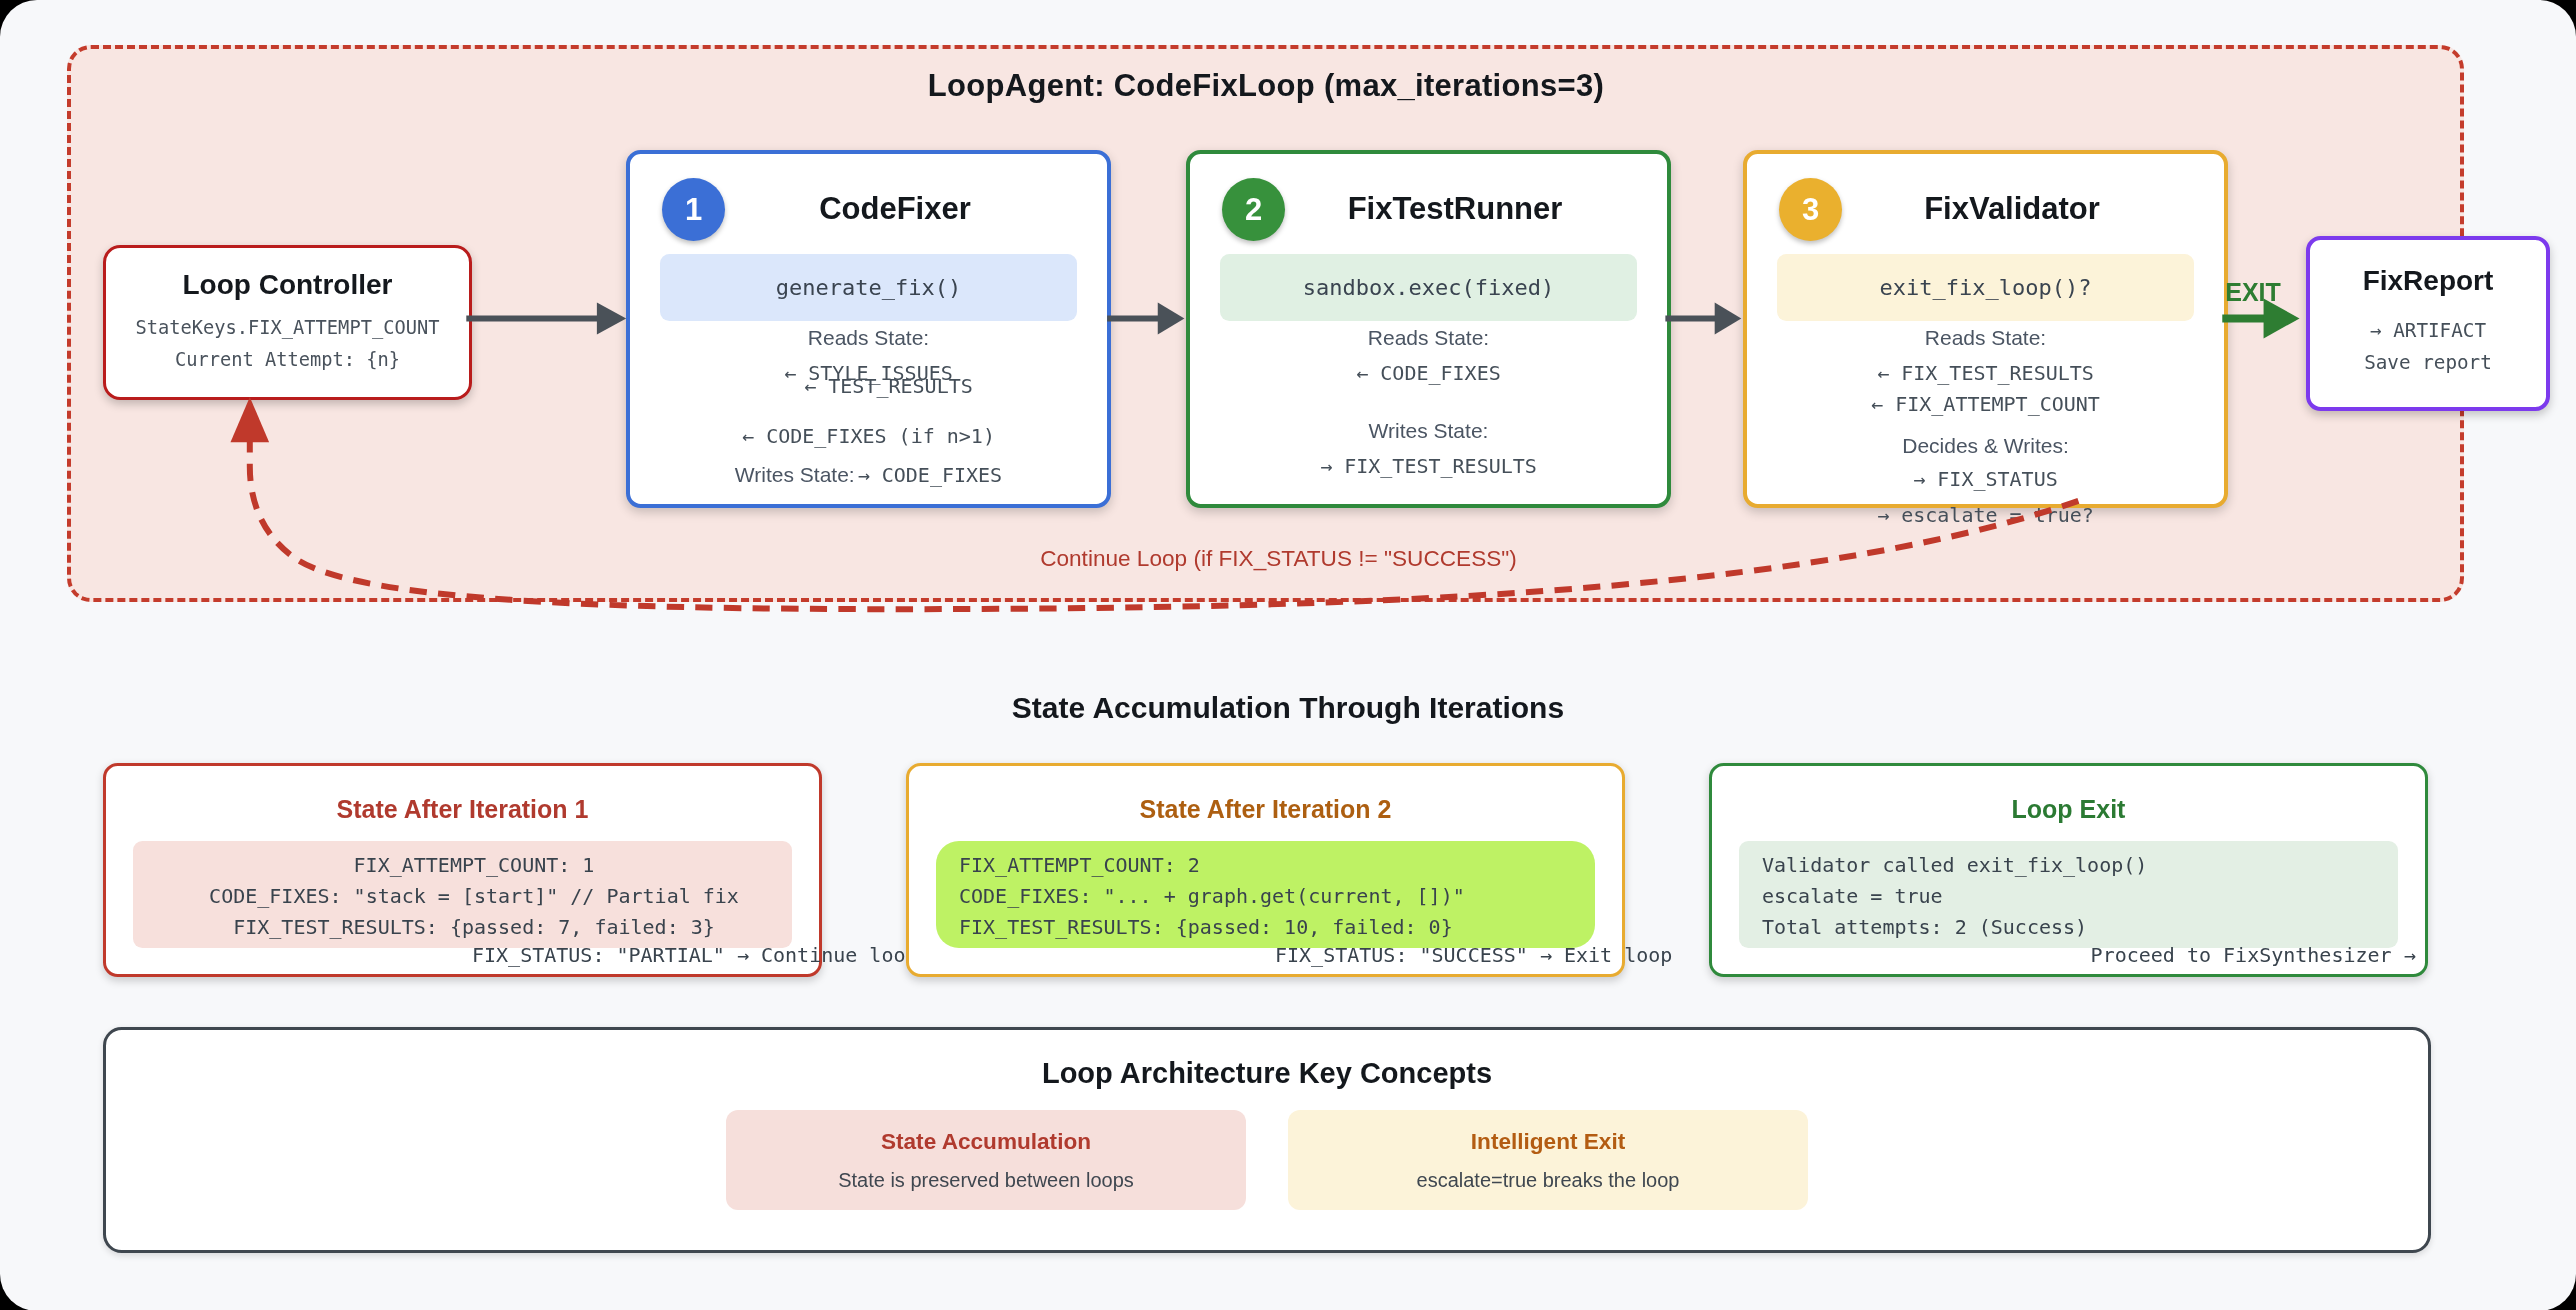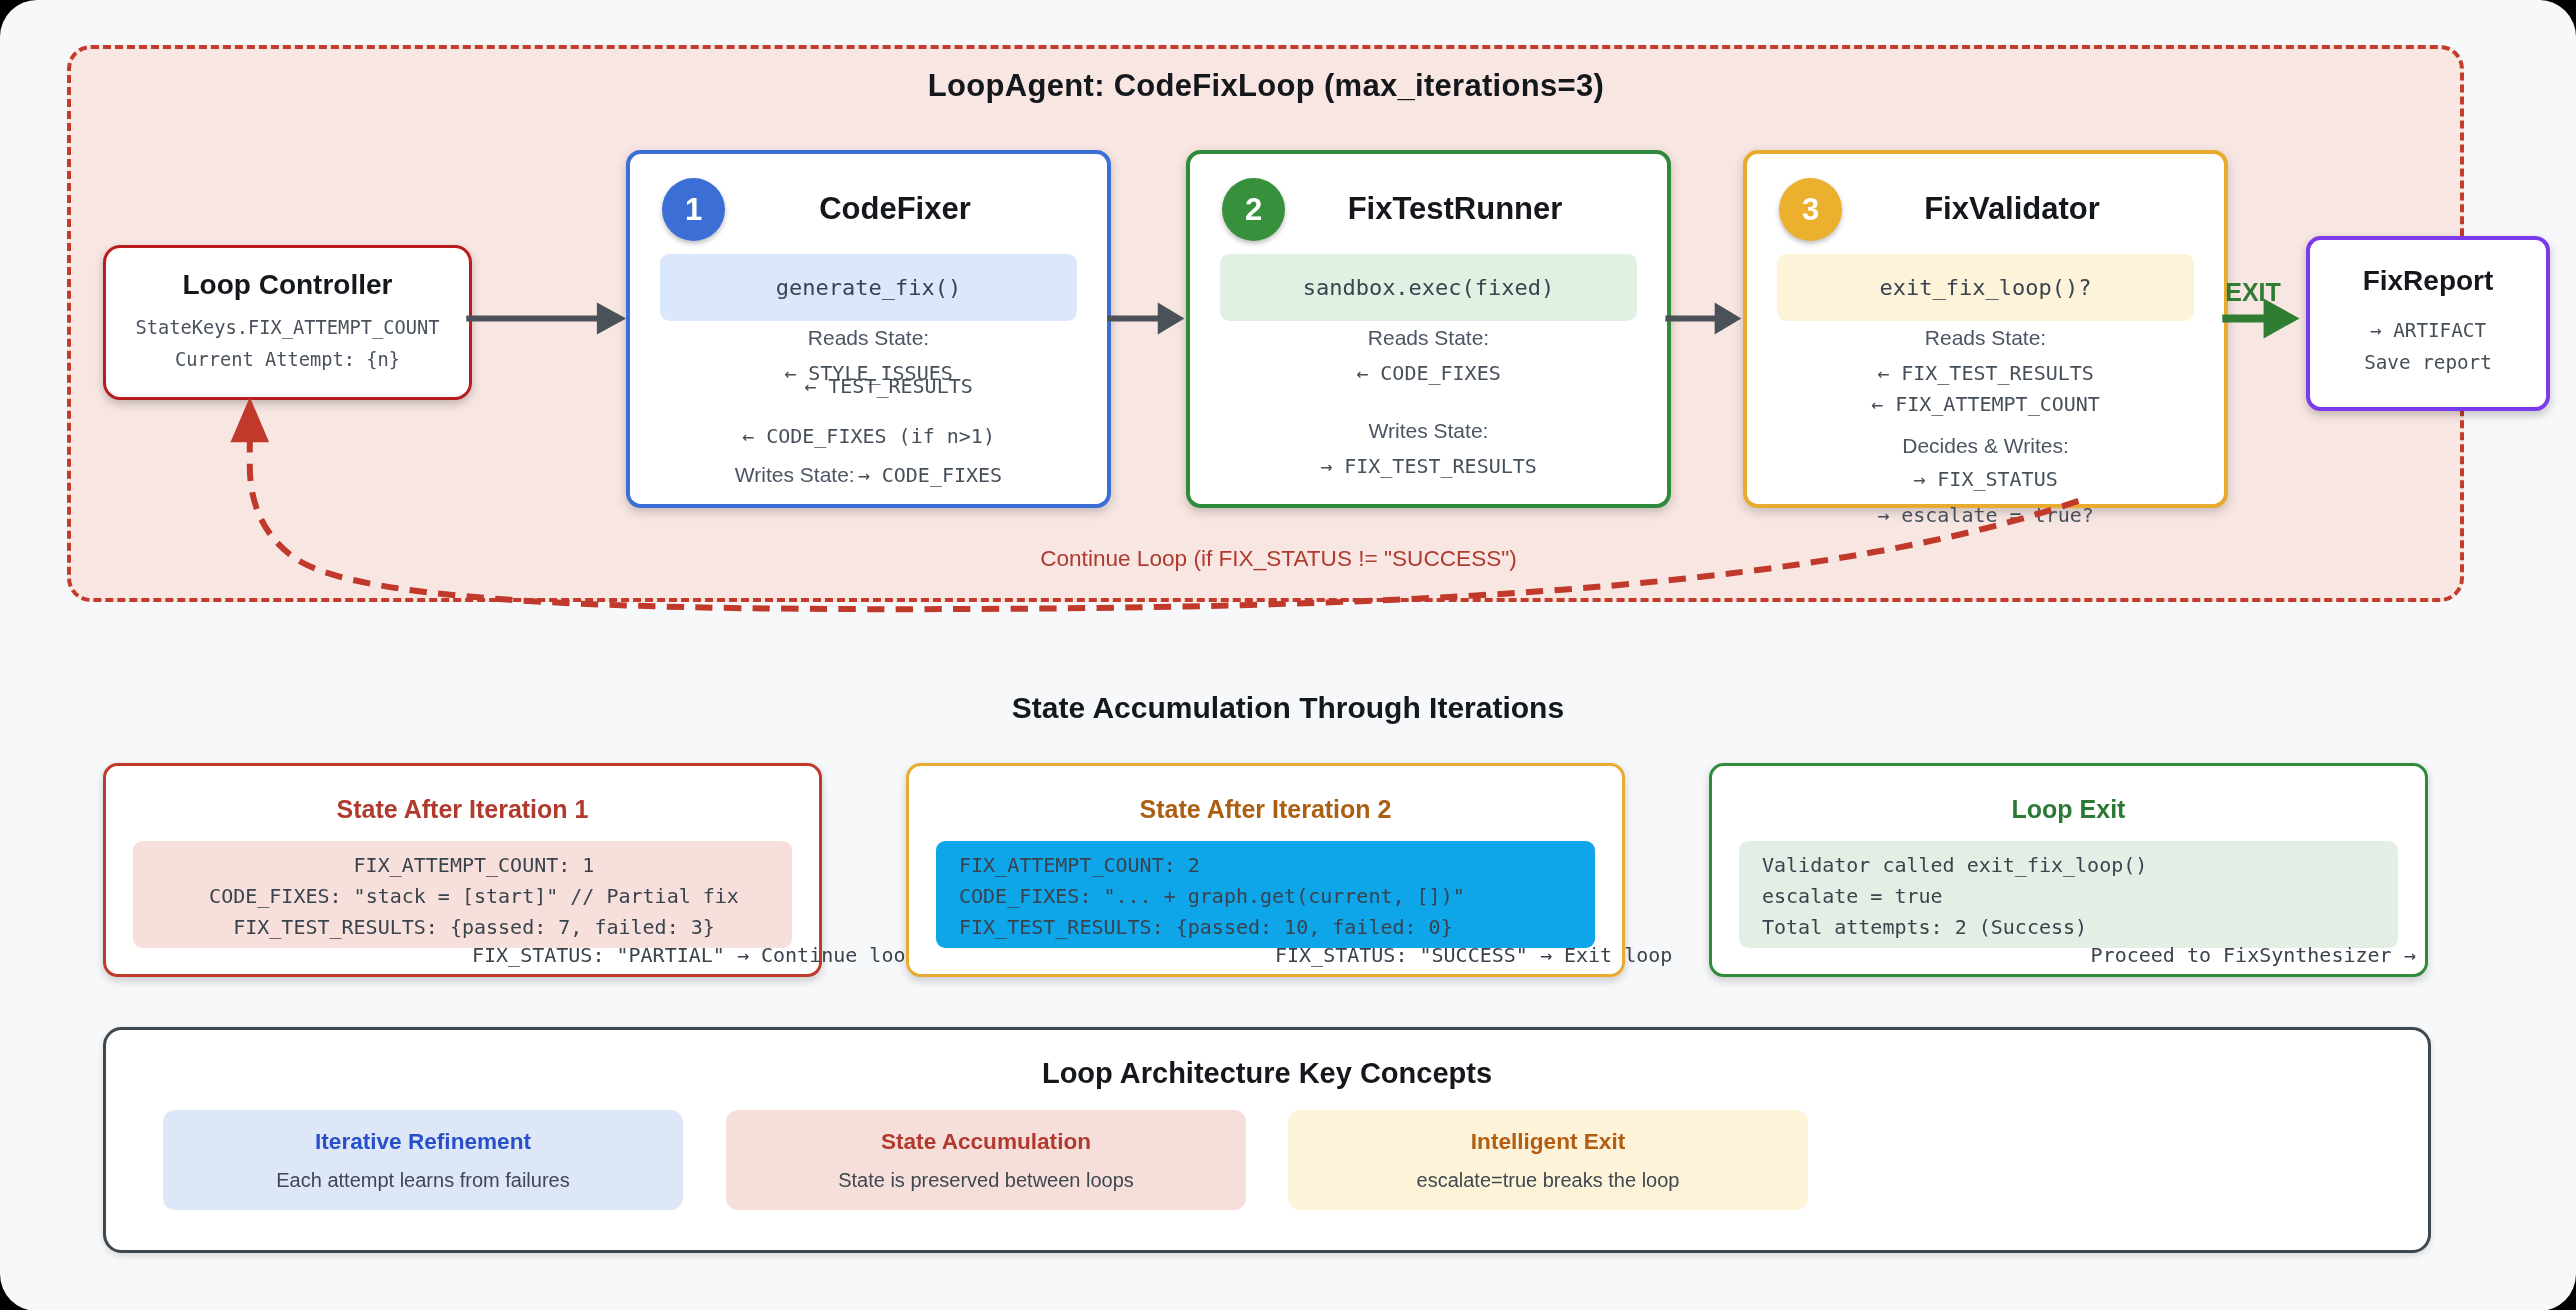--- a/index.html
+++ b/index.html
@@ -48,21 +48,21 @@
   .sbox{position:absolute;top:763px;width:713px;height:208px;background:#fff;border-radius:14.7px;box-shadow:0 3.3px 8px rgba(0,0,0,.18);}
   .sbox.red{left:103px;border:3.3px solid #c0392b;}
   .sbox.amber{left:906px;border:3.3px solid #e8ab30;}
   .sbox.green{left:1709px;border:3.3px solid #2f8a3c;}
   .stitle{position:absolute;left:0;right:0;top:29px;text-align:center;font-size:25px;font-weight:bold;}
   .sbox.red .stitle{color:#b03a2e;}
   .sbox.amber .stitle{color:#ad5f11;}
   .sbox.green .stitle{color:#2b7a33;}
   .scode{position:absolute;left:27px;right:27px;top:75px;height:107px;border-radius:9.3px;padding:9.3px 0 0 23px;box-sizing:border-box;}
   .sbox.red .scode{background:#f7e0dc;text-align:center;}
-  .sbox.amber .scode{background:#0ea5e9;}
+  .sbox.amber .scode{background:#bef264;border-radius:23px;}
   .sbox.green .scode{background:#e3efe4;}
   .scode div{font-family:"DejaVu Sans Mono",monospace;font-size:20px;line-height:31px;color:#39434d;white-space:pre;}
   .soverflow{position:absolute;top:177px;font-family:"DejaVu Sans Mono",monospace;font-size:20px;color:#39434d;white-space:pre;}
   .sbox.red .soverflow{left:366px;}
   .sbox.amber .soverflow{left:366px;}
   .sbox.green .soverflow{right:9.3px;text-align:right;}
 
   
   .concepts{position:absolute;left:103px;top:1027px;width:2322px;height:220px;background:#fff;border:3.3px solid #3f474f;border-radius:18.7px;box-shadow:0 2.7px 6.7px rgba(0,0,0,.12);}
   .ktitle{position:absolute;left:0;right:0;top:27px;text-align:center;font-size:29px;font-weight:bold;color:#14181d;}
@@ -190,24 +190,20 @@
     <div class="scode">
       <div>Validator called exit_fix_loop()</div>
       <div>escalate = true</div>
       <div>Total attempts: 2 (Success)</div>
     </div>
     <div class="soverflow">Proceed to FixSynthesizer →</div>
   </div>
 
   <div class="concepts">
     <div class="ktitle">Loop Architecture Key Concepts</div>
-    <div class="kcard c0">
-      <div class="kt">Iterative Refinement</div>
-      <div class="kd">Each attempt learns from failures</div>
-    </div>
     <div class="kcard c1">
       <div class="kt">State Accumulation</div>
       <div class="kd">State is preserved between loops</div>
     </div>
     <div class="kcard c2">
       <div class="kt">Intelligent Exit</div>
       <div class="kd">escalate=true breaks the loop</div>
     </div>
   </div>
 

